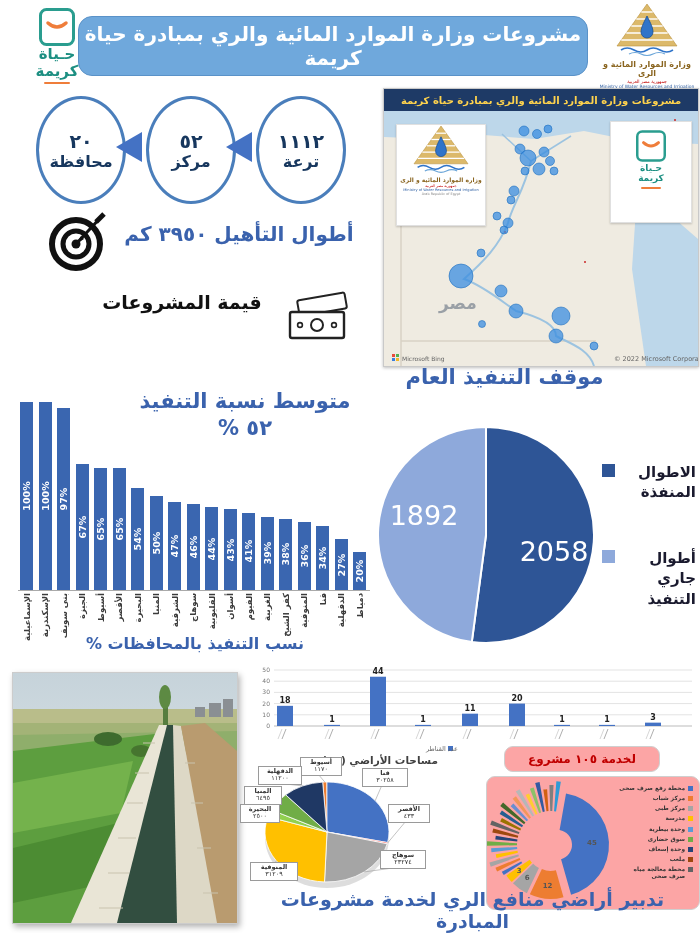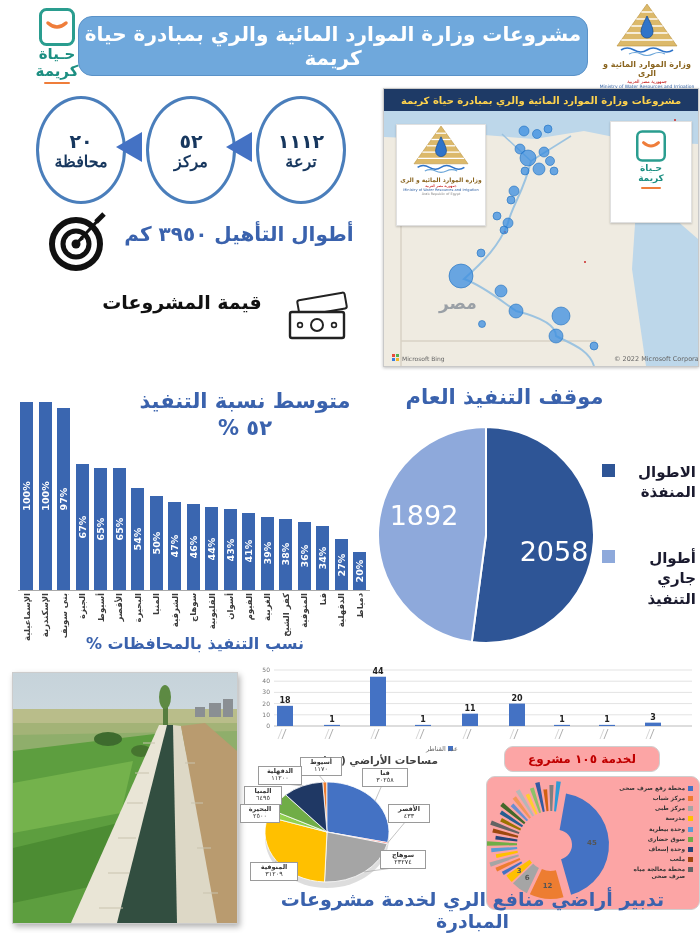--- a/index.html
+++ b/index.html
@@ -12,21 +12,21 @@
           text-align:center;direction:rtl;}
   .hk-text{color:#1d8f82;font-weight:bold;font-size:15px;line-height:1.1;text-align:center;}
   .hk-bar{background:#ef7d3a;height:2px;border-radius:2px;}
   .min-name-ar{color:#8a6520;font-weight:bold;font-size:8px;text-align:center;direction:rtl;line-height:1.1;}
   .min-cty-ar{color:#c00000;font-size:4.5px;text-align:center;direction:rtl;}
   .min-name-en{color:#2e5fa3;font-size:4.5px;text-align:center;}
   .min-cty-en{color:#888;font-size:4px;text-align:center;}
   
   .circ{background:#fff;border:3px solid #4a7ebb;border-radius:50%;display:flex;flex-direction:column;
         align-items:center;justify-content:center;color:#17375e;font-weight:bold;direction:rtl;}
-  .circ .v{font-size:19px;} .circ .l{font-size:16px;font-family:Liberation Serif, serif;}
+  .circ .v{font-size:19px;} .circ .l{font-size:16px;}
   .tri{width:0;height:0;border-top:15px solid transparent;border-bottom:15px solid transparent;
        border-right:26px solid #4472c4;}
   .blue-big{color:#3a62ad;font-weight:bold;direction:rtl;text-align:center;}
   .black-big{color:#111;font-weight:bold;direction:rtl;text-align:center;}
   
   .map-panel{border:1px solid #c9c9c9;box-shadow:0 1px 3px rgba(0,0,0,.25);background:#eee9df;}
   .map-head{background:#1e3a66;color:#ffd34d;font-weight:bold;font-size:10px;display:flex;
             align-items:center;justify-content:center;direction:rtl;}
   .map-logo-box{background:#fff;border:1px solid #e0e0e0;box-shadow:0 1px 2px rgba(0,0,0,.2);}
   .attr{font-size:6px;color:#666;}
@@ -271,21 +271,21 @@
       <div class="rot gbar-cat" style="left: 237.921px; top: 191px;">قنا</div>
       <div class="gbar" style="left: 316.947px; height: 50.76px; background: rgb(58, 102, 176);"></div>
       <div class="rot gbar-val" style="left: 247.947px; top: 127.62px;">27%</div>
       <div class="rot gbar-cat" style="left: 256.447px; top: 191px;">الدقهلية</div>
       <div class="gbar" style="left: 335.474px; height: 37.6px; background: rgb(58, 102, 176);"></div>
       <div class="rot gbar-val" style="left: 266.474px; top: 134.2px;">20%</div>
       <div class="rot gbar-cat" style="left: 274.974px; top: 191px;">دمياط</div>
     </div>
   <div class="abs blue-big" style="left:30px;top:634px;width:330px;font-size:16px;">نسب التنفيذ بالمحافظات %</div>
 
-  <div class="abs blue-big" style="left:392px;top:385px;width:225px;font-size:21px;">موقف التنفيذ العام</div>
+  <div class="abs blue-big" style="left:392px;top:365px;width:225px;font-size:21px;">موقف التنفيذ العام</div>
   <svg id="status-pie-svg" class="abs" style="left:372px;top:398px;" width="326" height="262">
       <path d="M114,137 L114,29 A108,108 0 1 1 99.78253425651984,244.06009372232478 Z" fill="#2e5596" stroke="#fff" stroke-width="2"></path>
       <path d="M114,137 L99.78253425651984,244.06009372232478 A108,108 0 0 1 113.99999999999997,29 Z" fill="#8ea9db" stroke="#fff" stroke-width="2"></path>
       <text x="182" y="163" text-anchor="middle" font-size="27" fill="#fff">2058</text>
       <text x="52" y="127" text-anchor="middle" font-size="27" fill="#fff">1892</text>
     </svg>
   <div class="abs leg-row" style="left:602px;top:462px;width:94px;">
     <span class="leg-t">الاطوال المنفذة</span>
     <span class="leg-sq" style="background:#2e5596;"></span>
   </div>

